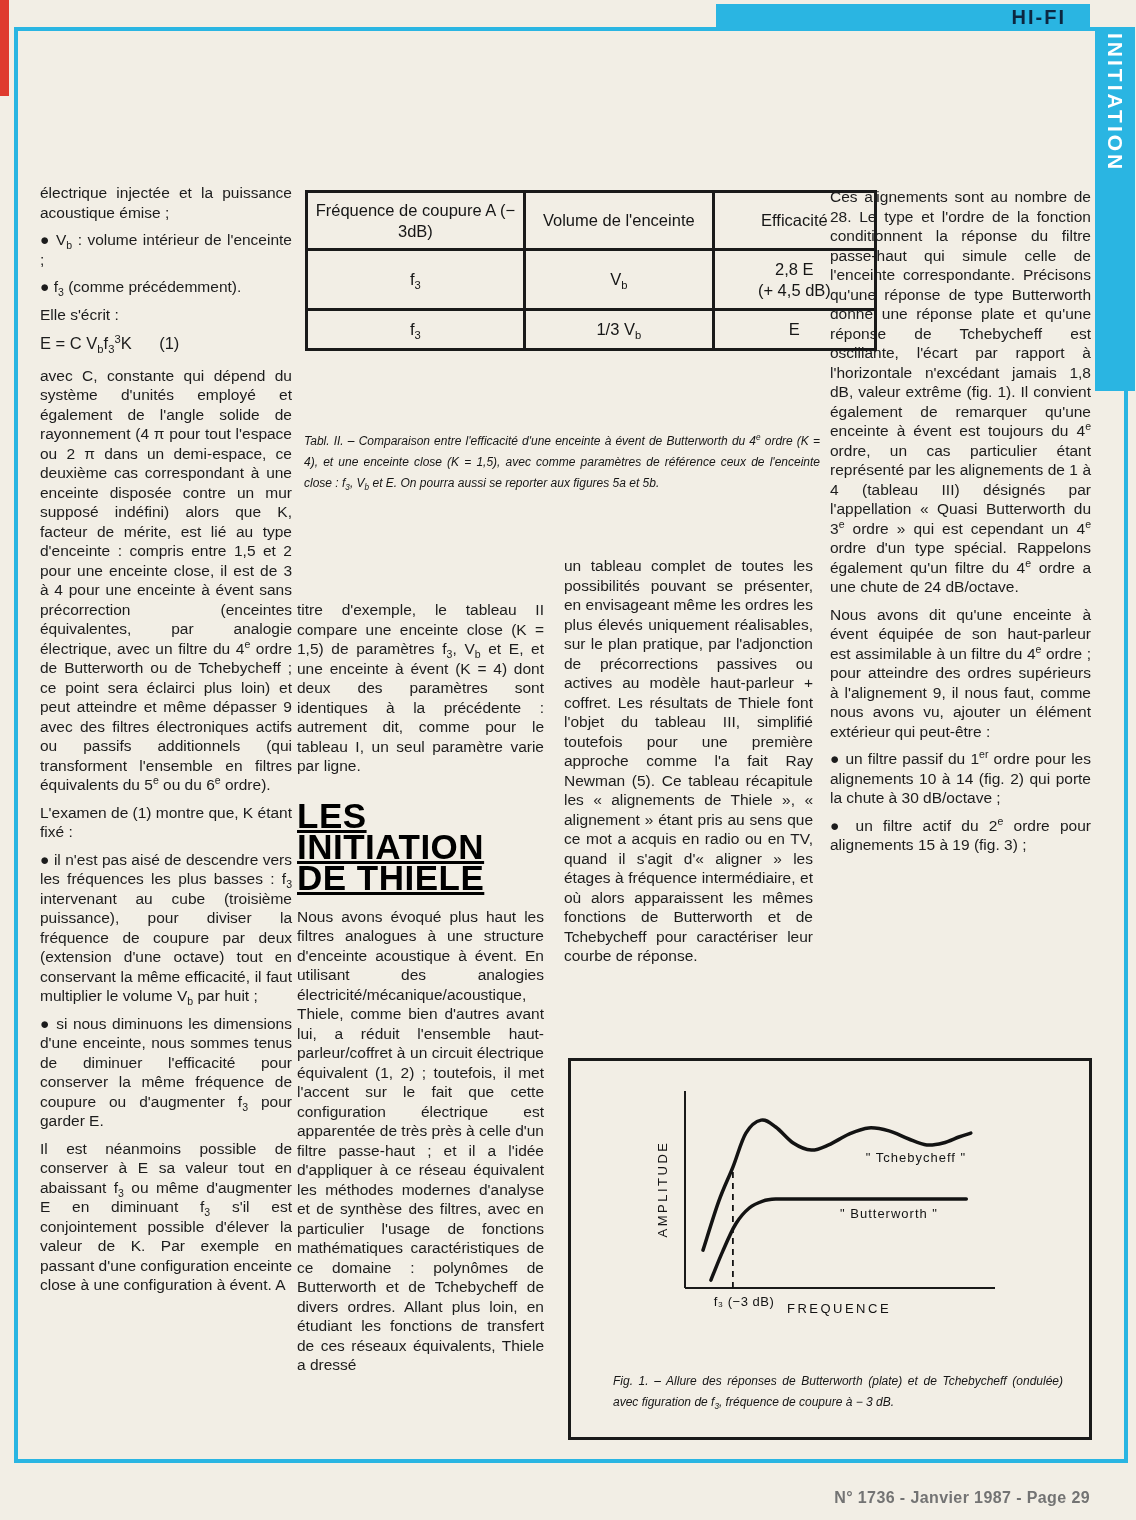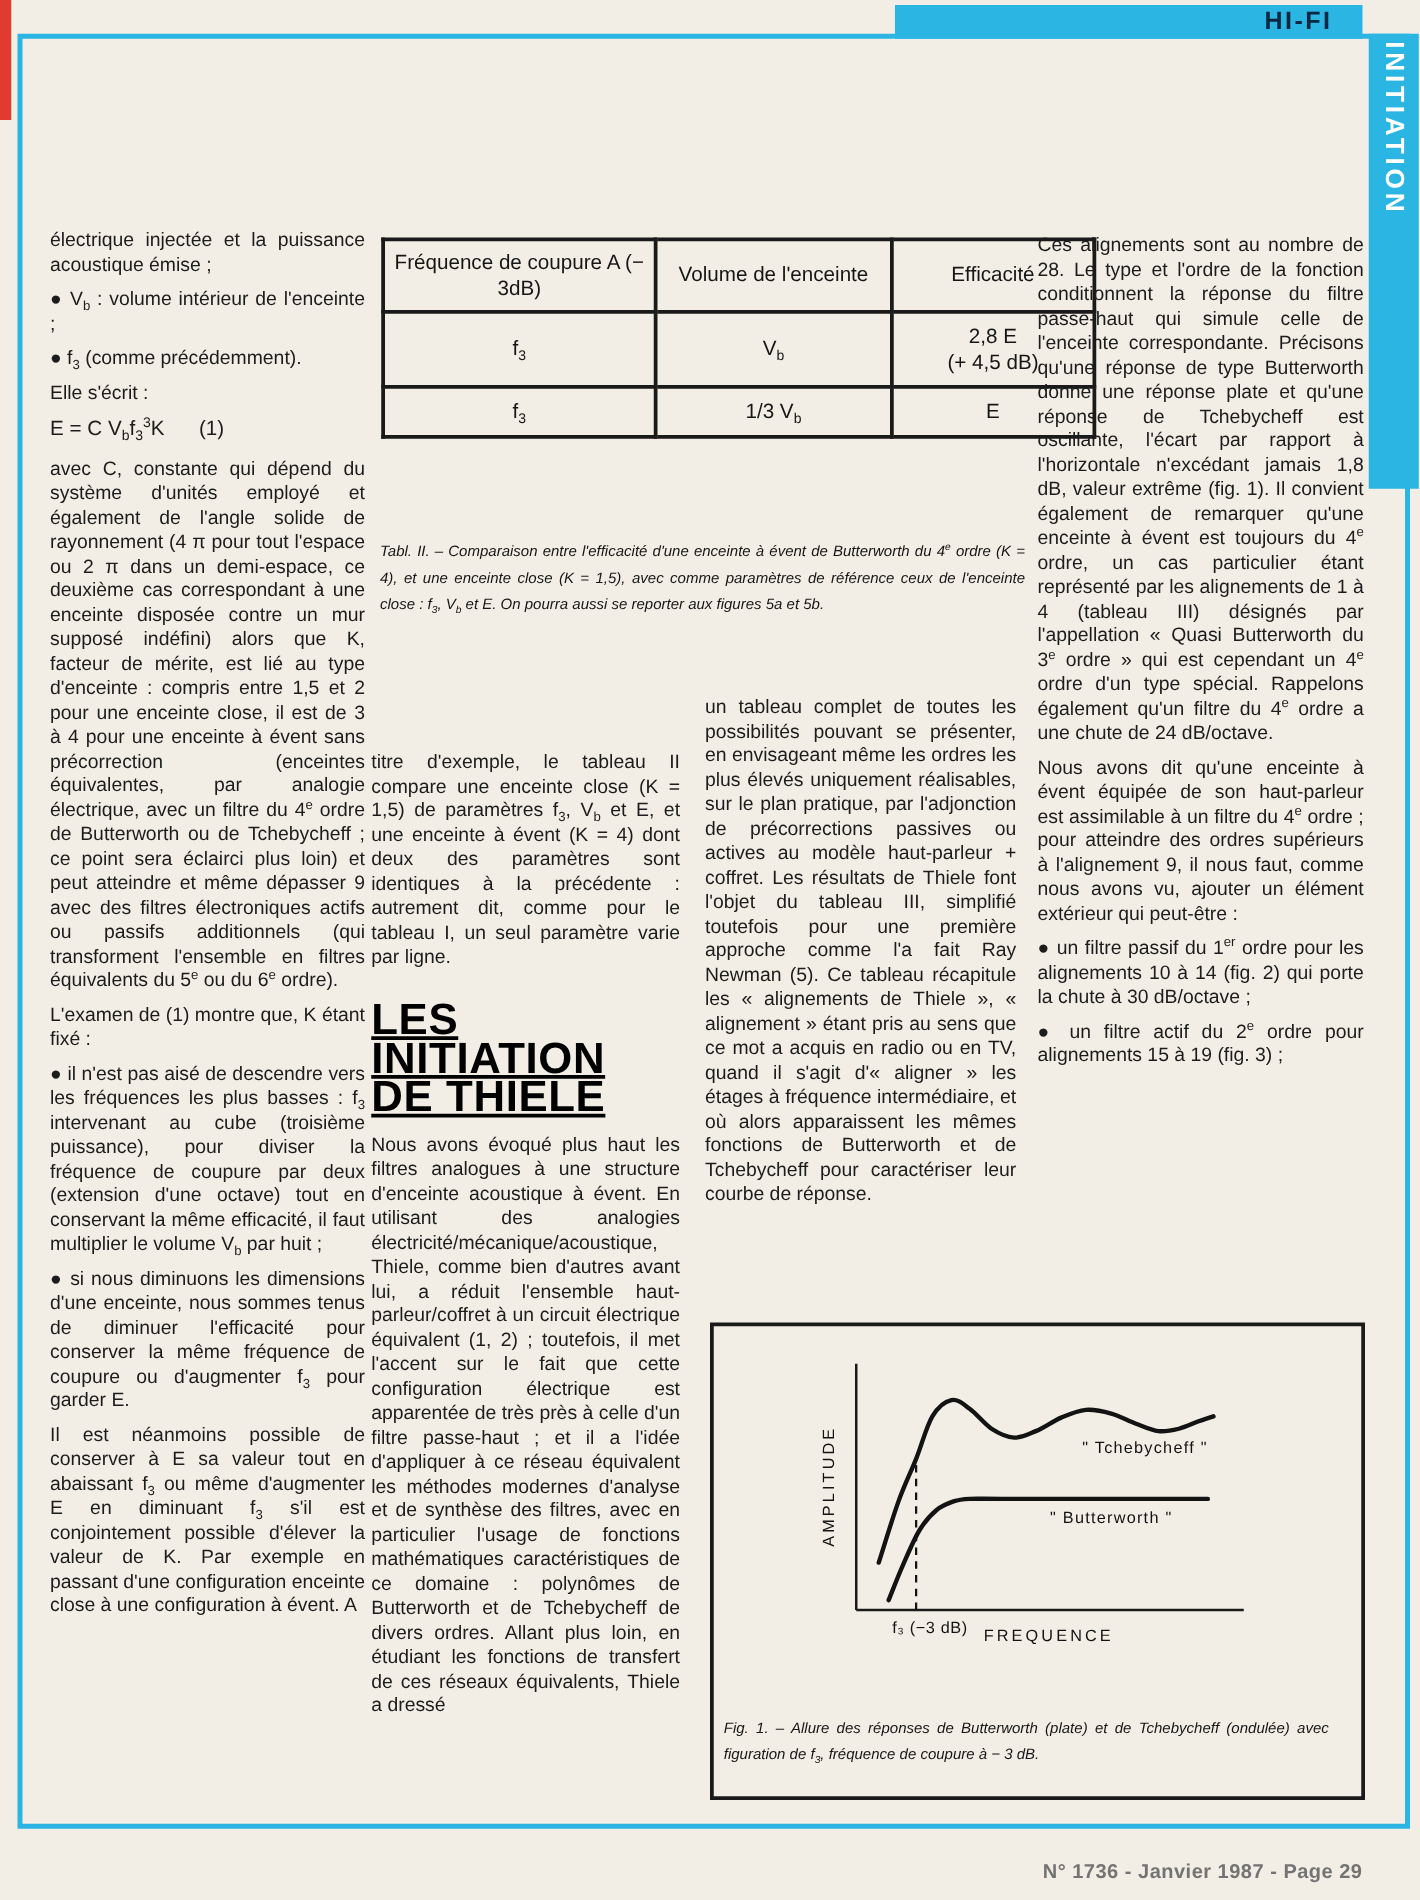--- a/index.html
+++ b/index.html
@@ -41,21 +41,21 @@
   table.tbl th,table.tbl td{
     border:3px solid #1a1a1a;text-align:center;vertical-align:middle;
     font-size:16.5px;line-height:1.25;font-weight:normal;padding:4px 6px;color:#161616;}
   table.tbl thead th{height:58px;}
   table.tbl tbody tr:nth-child(1) td{height:60px;}
   table.tbl tbody tr:nth-child(2) td{height:40px;}
   table.tbl tbody tr:nth-child(3) td{height:62px;}
   .caption{font-style:italic;font-size:12px;line-height:21px;text-align:justify;color:#161616;}
   .table-caption{left:304px;top:431px;width:516px;}
   .figure-box{left:568px;top:1058px;width:524px;height:382px;border:3px solid #1a1a1a;}
-  .figure-caption{margin:44px 26px 0 8px;}
+  .figure-caption{margin:44px 26px 0 42px;}
   .footer{left:640px;top:1489px;width:450px;text-align:right;
           font-size:16px;font-weight:bold;letter-spacing:0.4px;color:#737373;}
   svg .axis{stroke:#1a1a1a;stroke-width:2;fill:none;}
   svg .curve{stroke:#131313;stroke-width:3.5;fill:none;stroke-linecap:round;stroke-linejoin:round;}
   svg .dash{stroke:#131313;stroke-width:1.8;stroke-dasharray:6 5;fill:none;}
   svg text{fill:#131313;font-family:"Liberation Sans","DejaVu Sans",sans-serif;}
   svg .axlabel{font-size:13px;letter-spacing:2.5px;}
   svg .curvelabel{font-size:13px;letter-spacing:1px;}
   svg .tick{font-size:13px;letter-spacing:0.5px;}
 </style>

